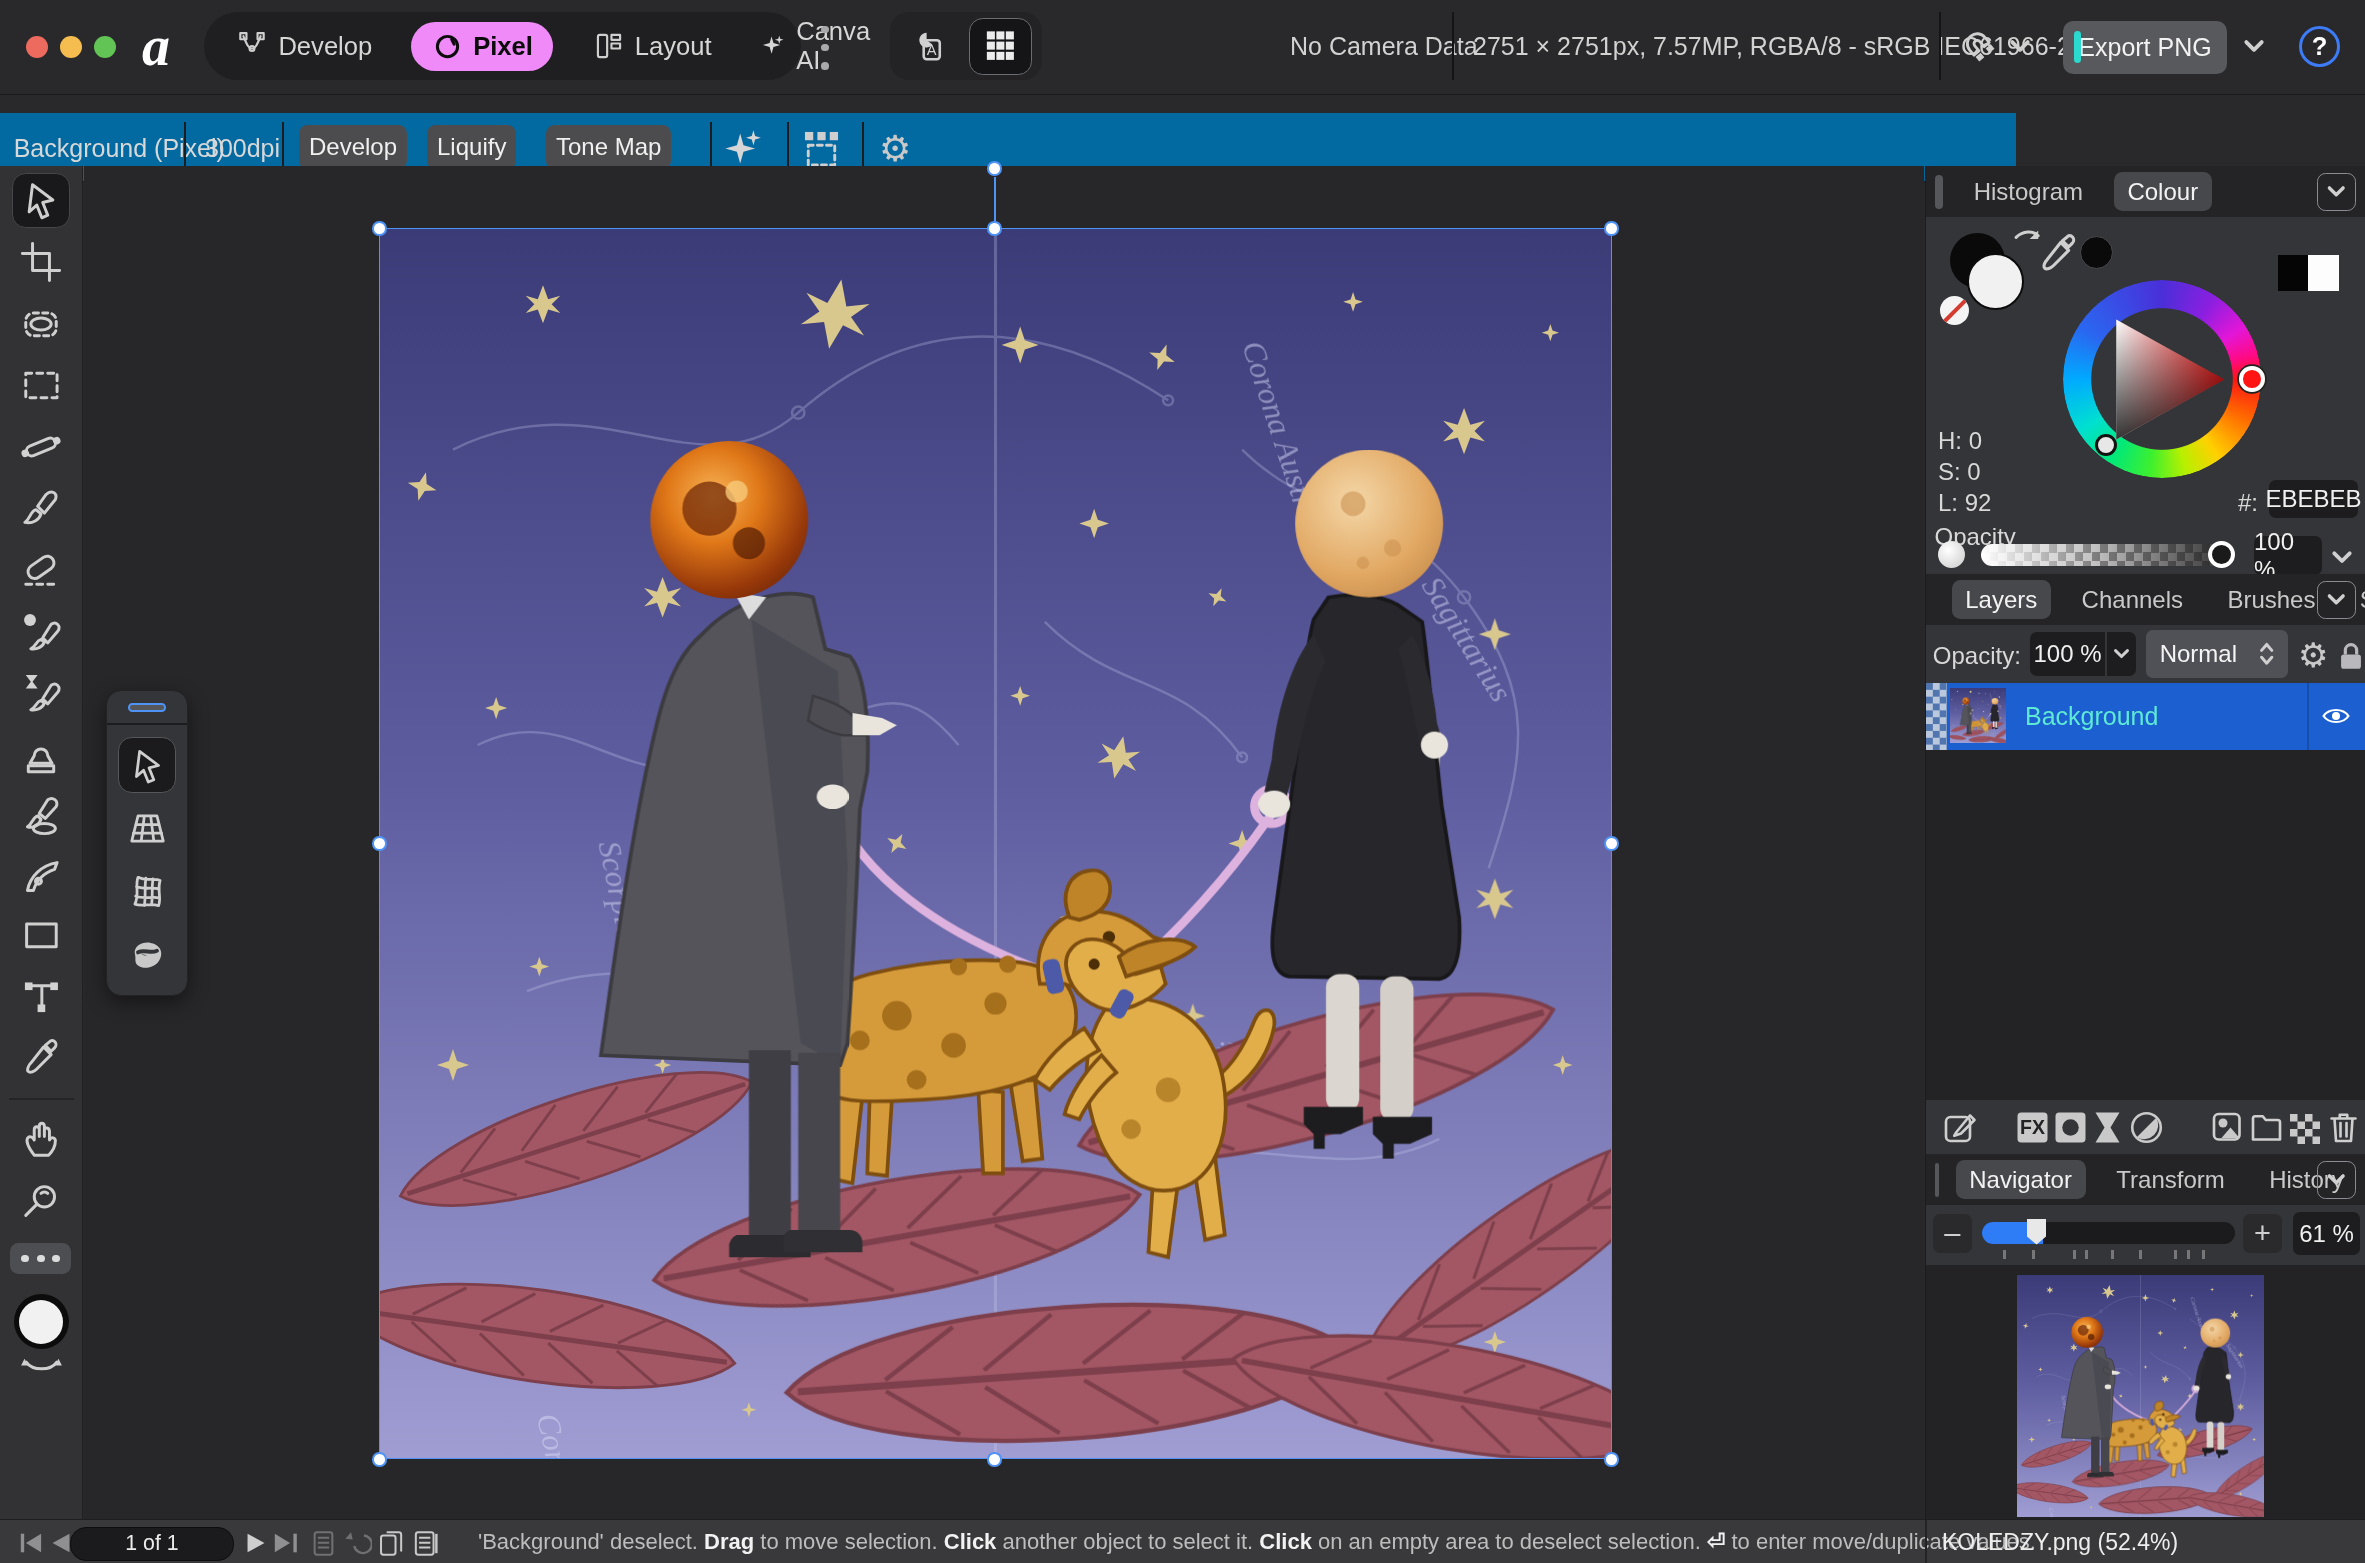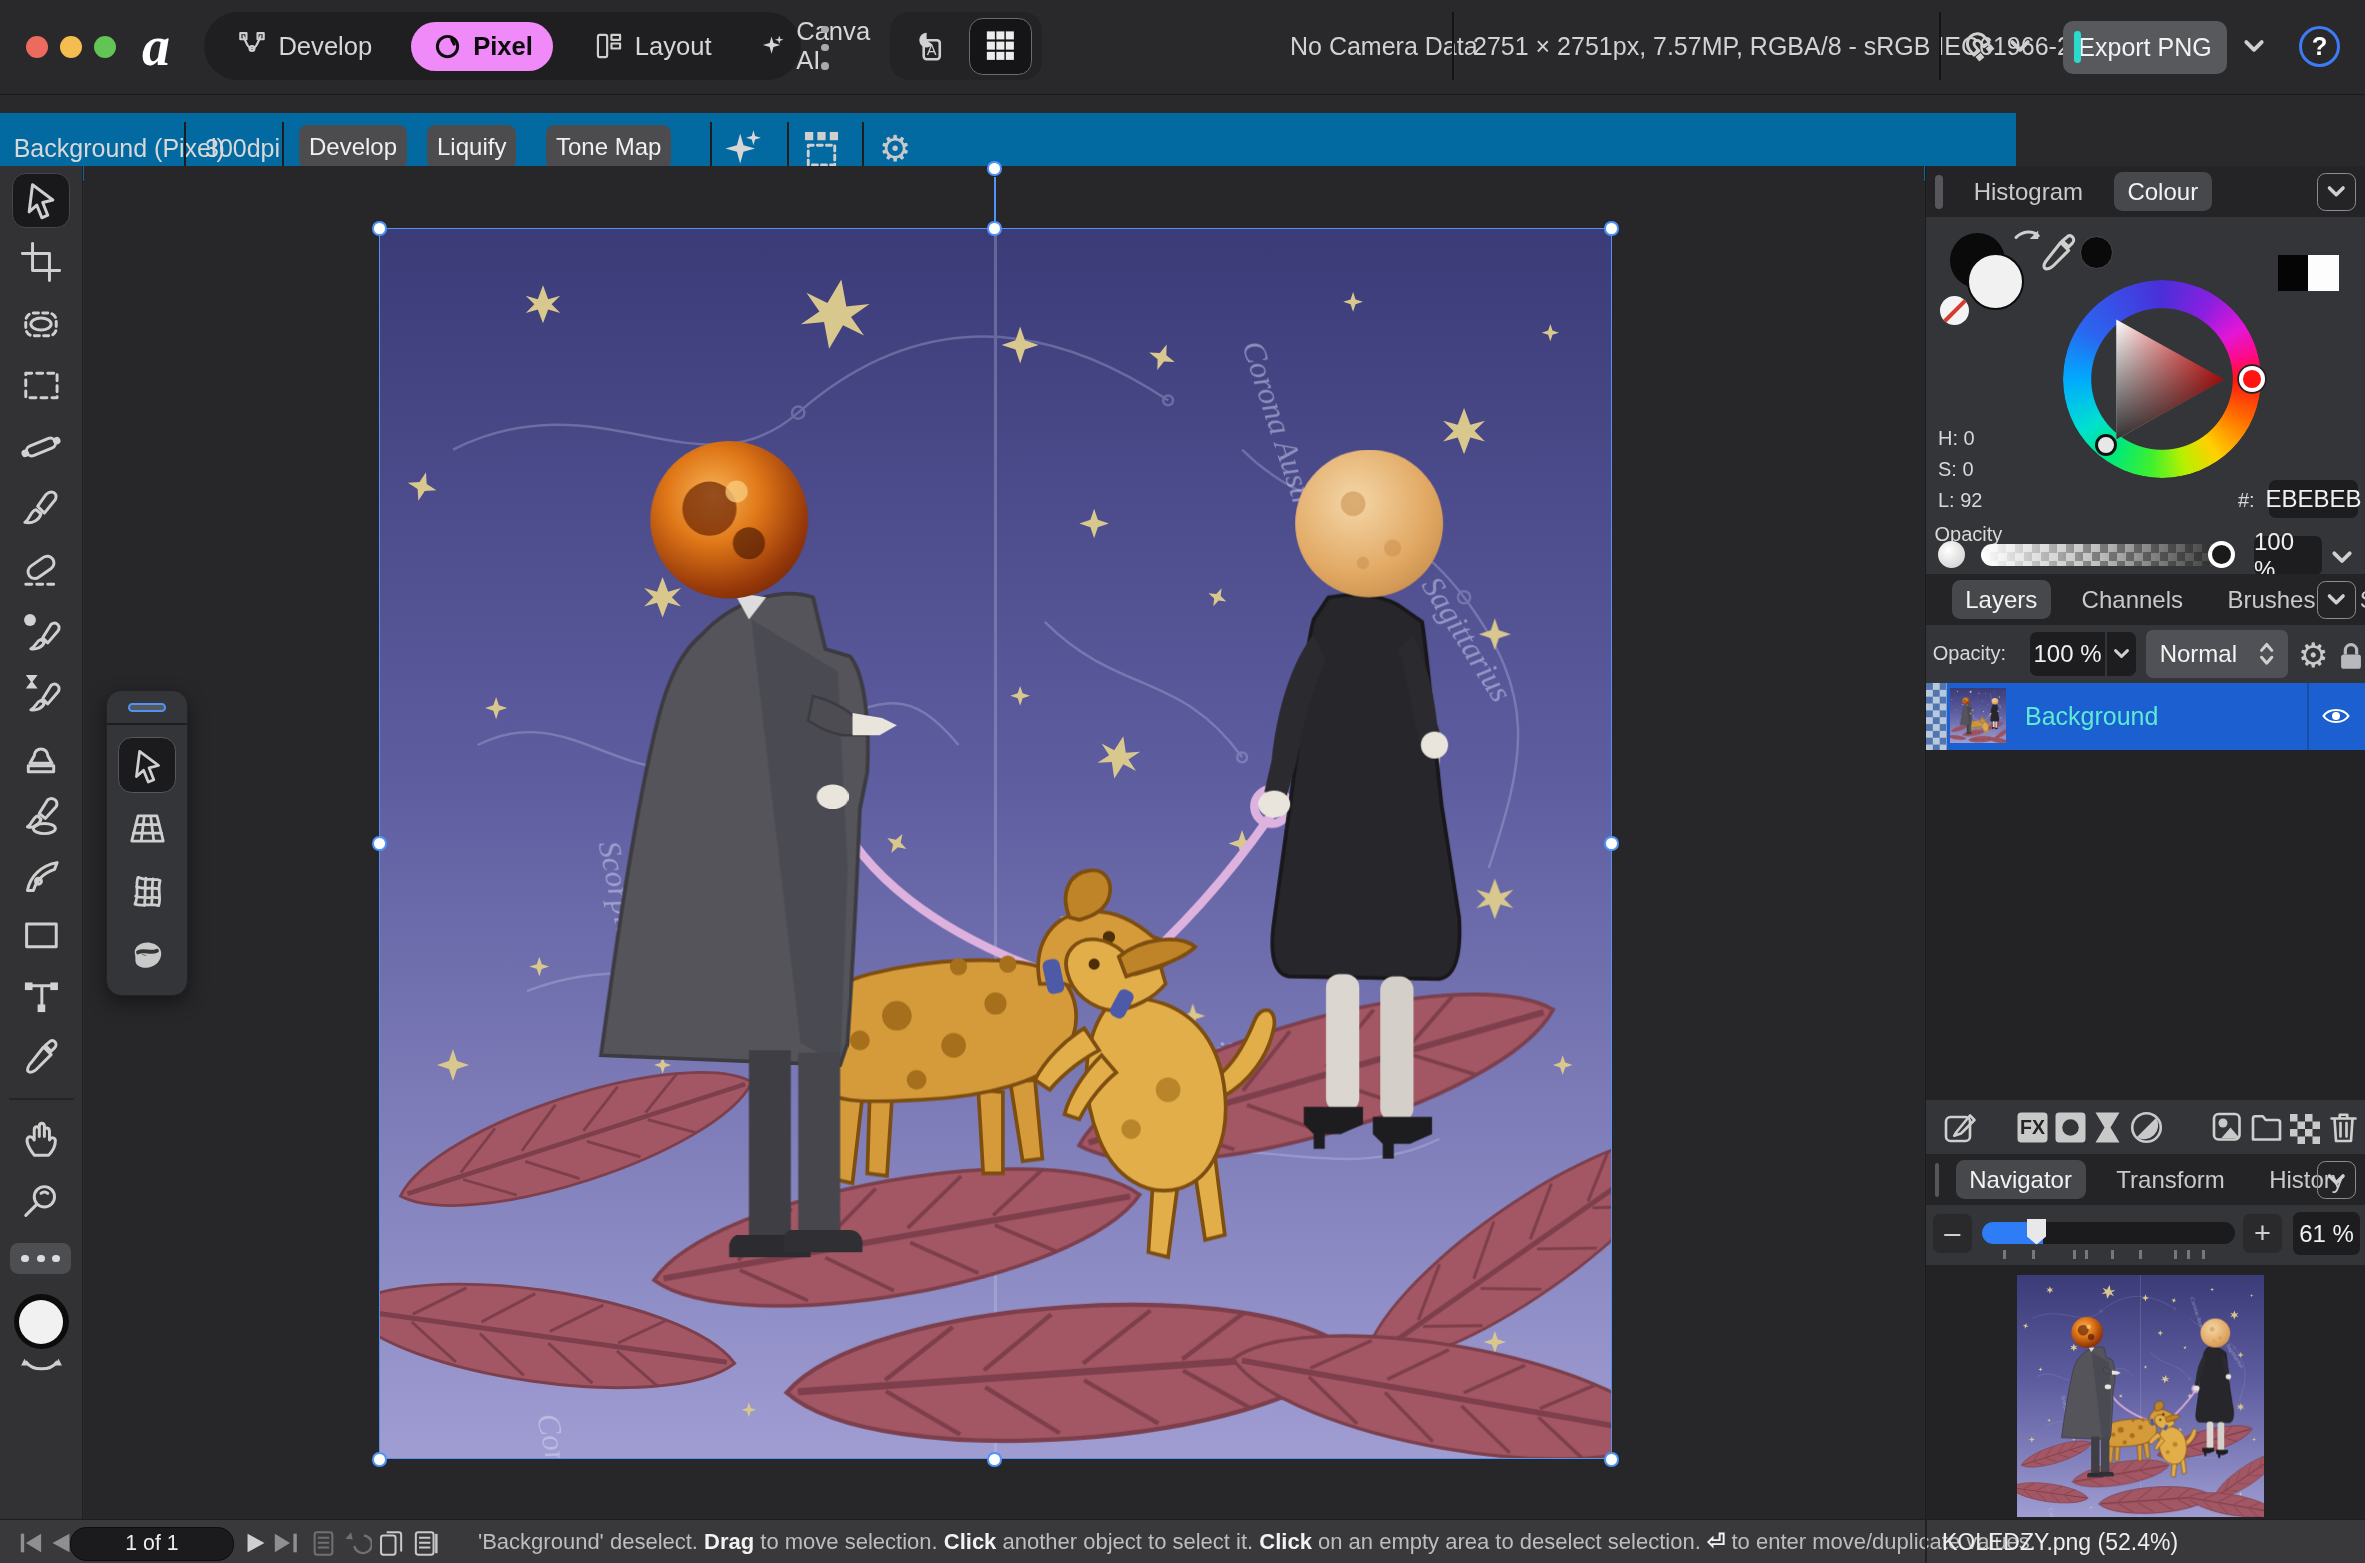--- a/index.html
+++ b/index.html
@@ -67,21 +67,21 @@
   .rotstem{left:615px;top:-51px;width:1.7px;height:51px;background:#4f93f7;}
 
   
   .rpanel{left:1925px;top:166px;width:440px;height:1353px;background:#343538;border-left:1.7px solid #1b1b1d;}
   .phead{left:0;width:440px;height:51px;background:#242427;display:flex;align-items:center;padding:0 8.5px;box-sizing:border-box;gap:17px;}
   .grip{width:8.5px;height:34px;border-radius:4.3px;background:#55575b;}
   .ptab2{font-size:24px;color:#c9c9c9;padding:5.1px 13.7px;}
   .ptab2.active{background:#47484c;border-radius:8.5px;color:#f2f2f2;}
   .collapse{position:absolute;right:10.2px;width:39px;height:38px;border:1.7px solid #8c8c90;border-radius:8.5px;
             display:flex;align-items:center;justify-content:center;box-sizing:border-box;}
-  .hsl{font-size:20px;color:#d8d8d8;}
+  .hsl{font-size:24px;color:#d8d8d8;}
   .wheelring{width:198px;height:198px;border-radius:50%;
      background:conic-gradient(from 0deg,#4a2fd8,#8b1fe0 9%,#e316d8 16%,#ff0a84 21%,#ff1414 25%,#ff6a00 32%,#ffd000 40%,#b6f000 46%,#3ef02e 52%,#00e87a 59%,#00e0d0 66%,#00aaff 75%,#2a66f0 84%,#4a2fd8 100%);
      -webkit-mask:radial-gradient(circle closest-side, transparent 71%, #000 72%);
      mask:radial-gradient(circle closest-side, transparent 71%, #000 72%);}
   .ringsel{width:25.6px;height:25.6px;border-radius:50%;background:#ff1414;border:4.3px solid #fff;box-sizing:border-box;box-shadow:0 0 0 1.7px #222;}
   .trisel{width:22px;height:22px;border-radius:50%;background:#e7e7e7;border:3.4px solid #111;box-sizing:border-box;}
   .hexfield{background:#1d1d1f;border-radius:6.8px;color:#f0f0f0;font-size:24px;display:flex;align-items:center;justify-content:center;}
   .opslider{height:22px;border-radius:11px;
      background:linear-gradient(to right, rgba(255,255,255,1), rgba(255,255,255,0) 45%, rgba(22,22,22,.88)),
      repeating-conic-gradient(#c2c2c2 0% 25%, #7d7d7d 0% 50%);background-size:auto,17px 17px;}

